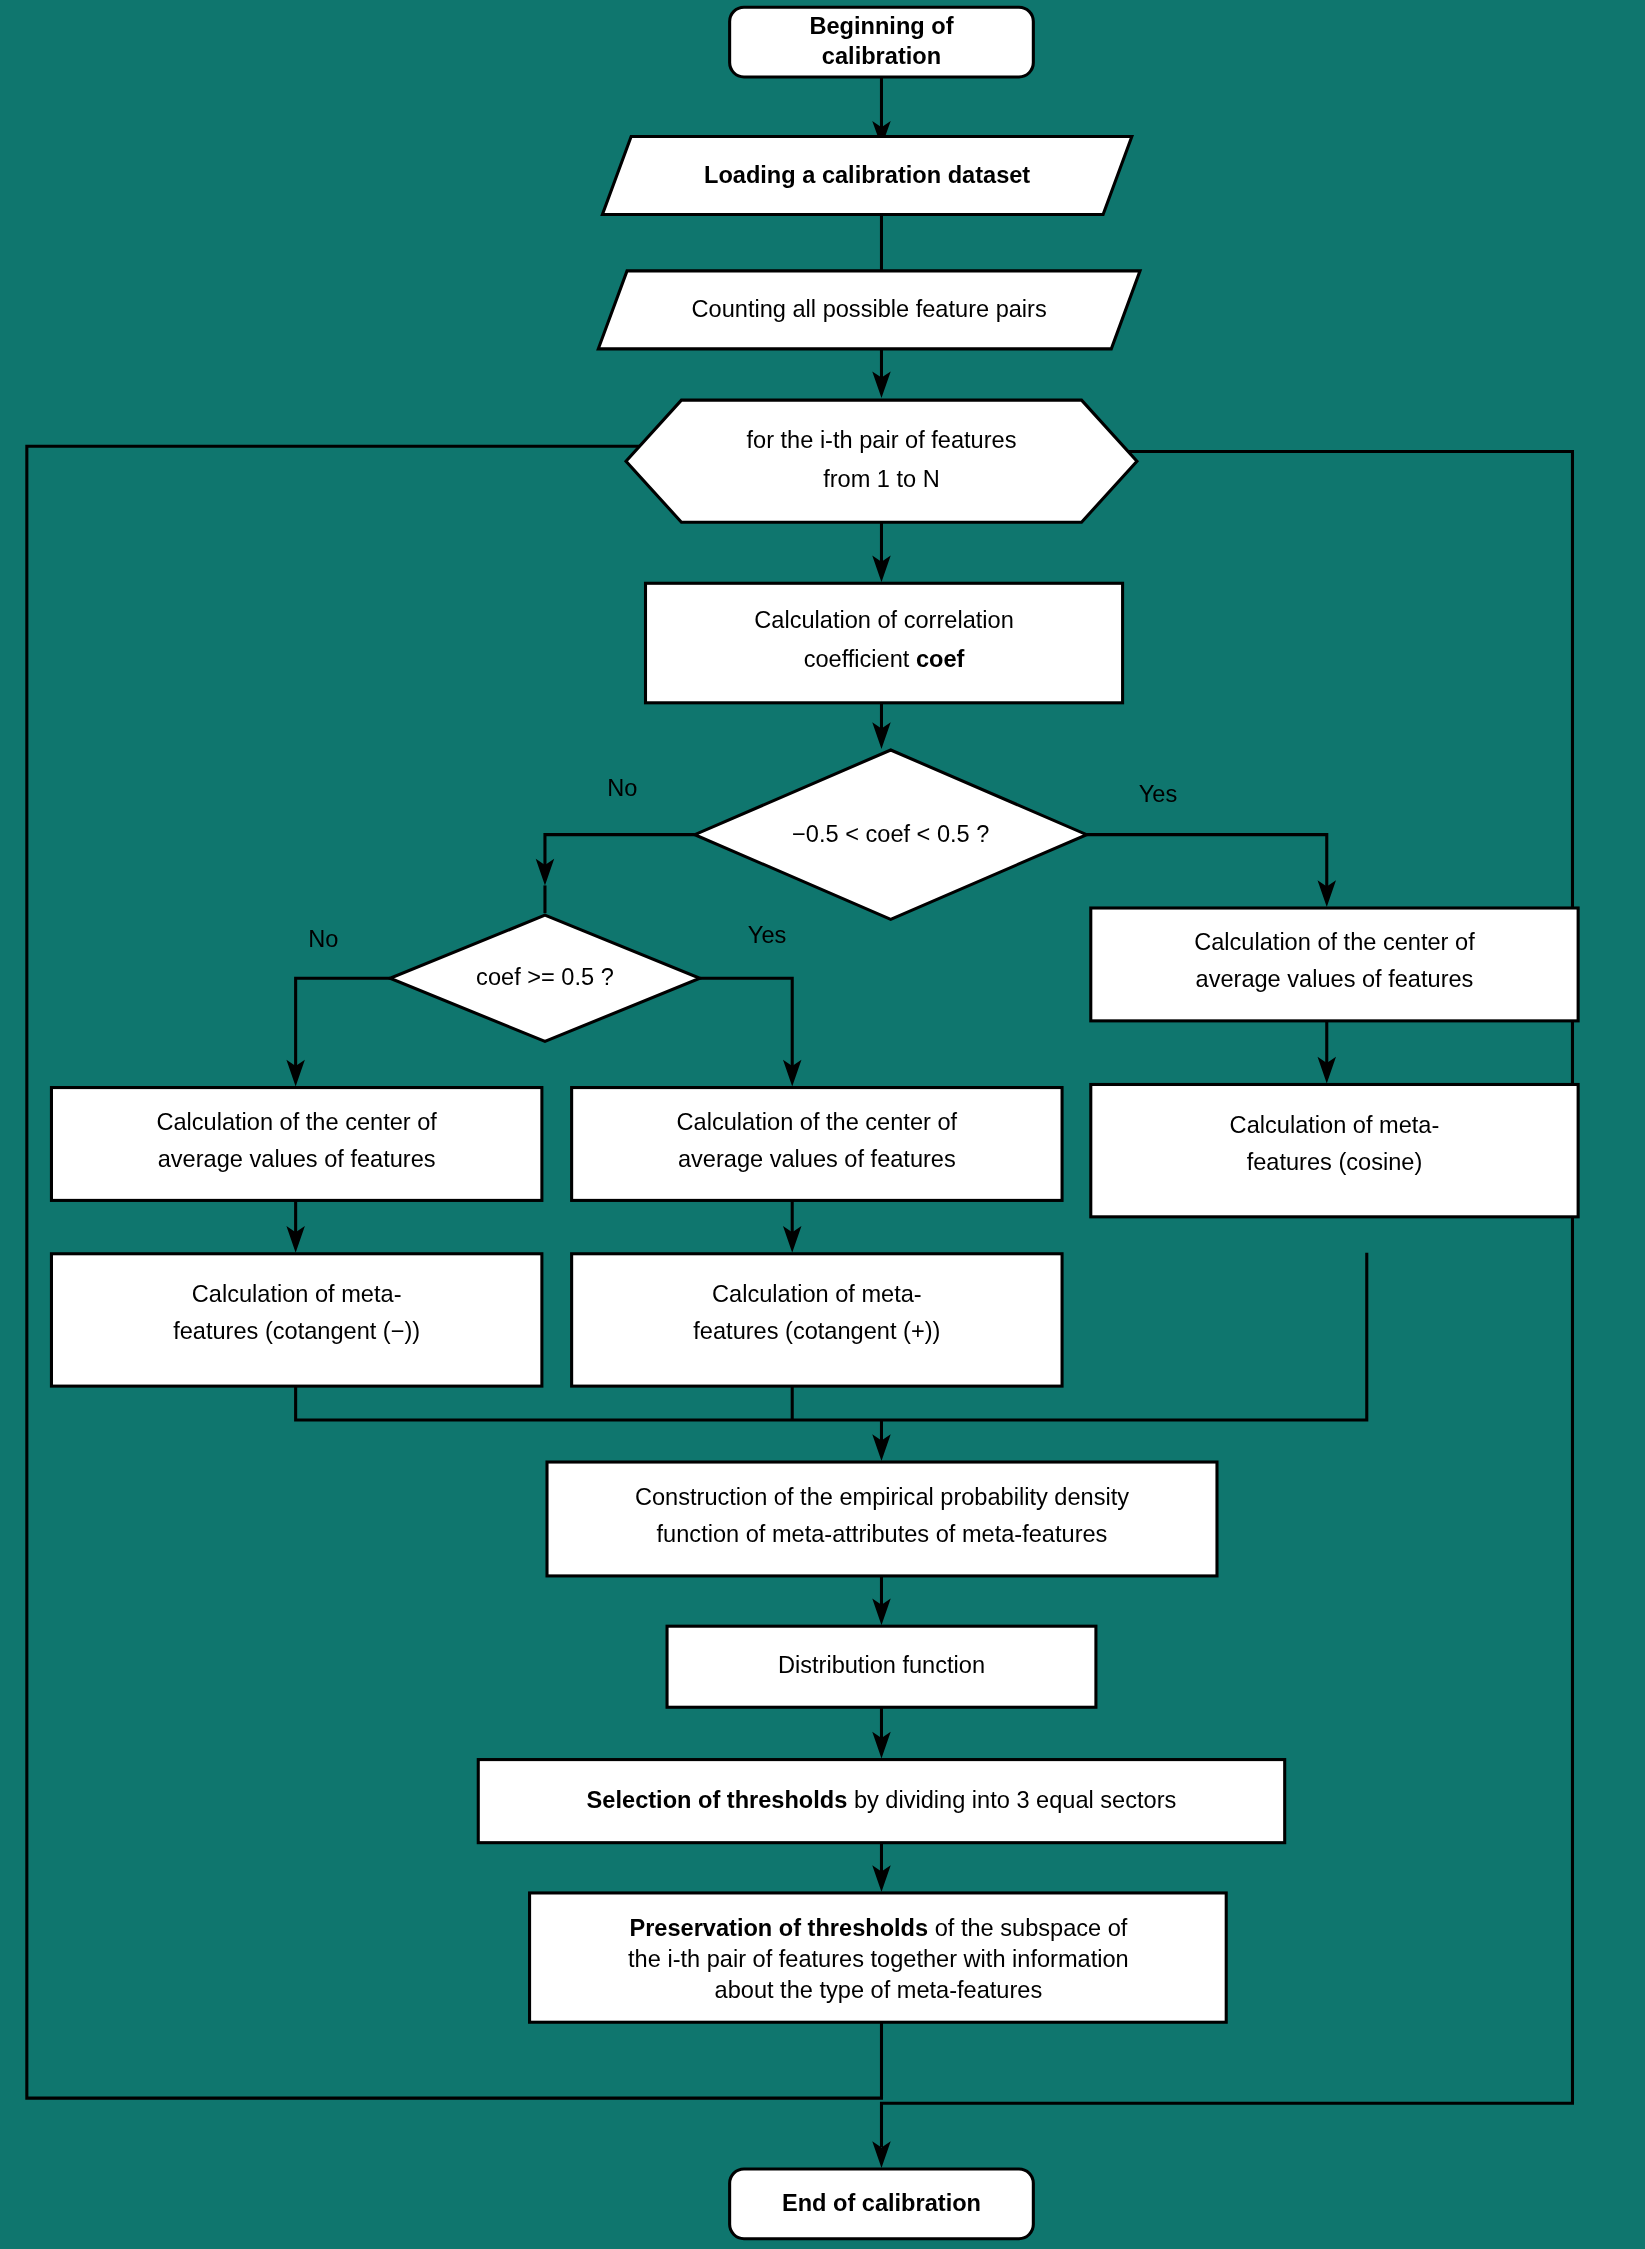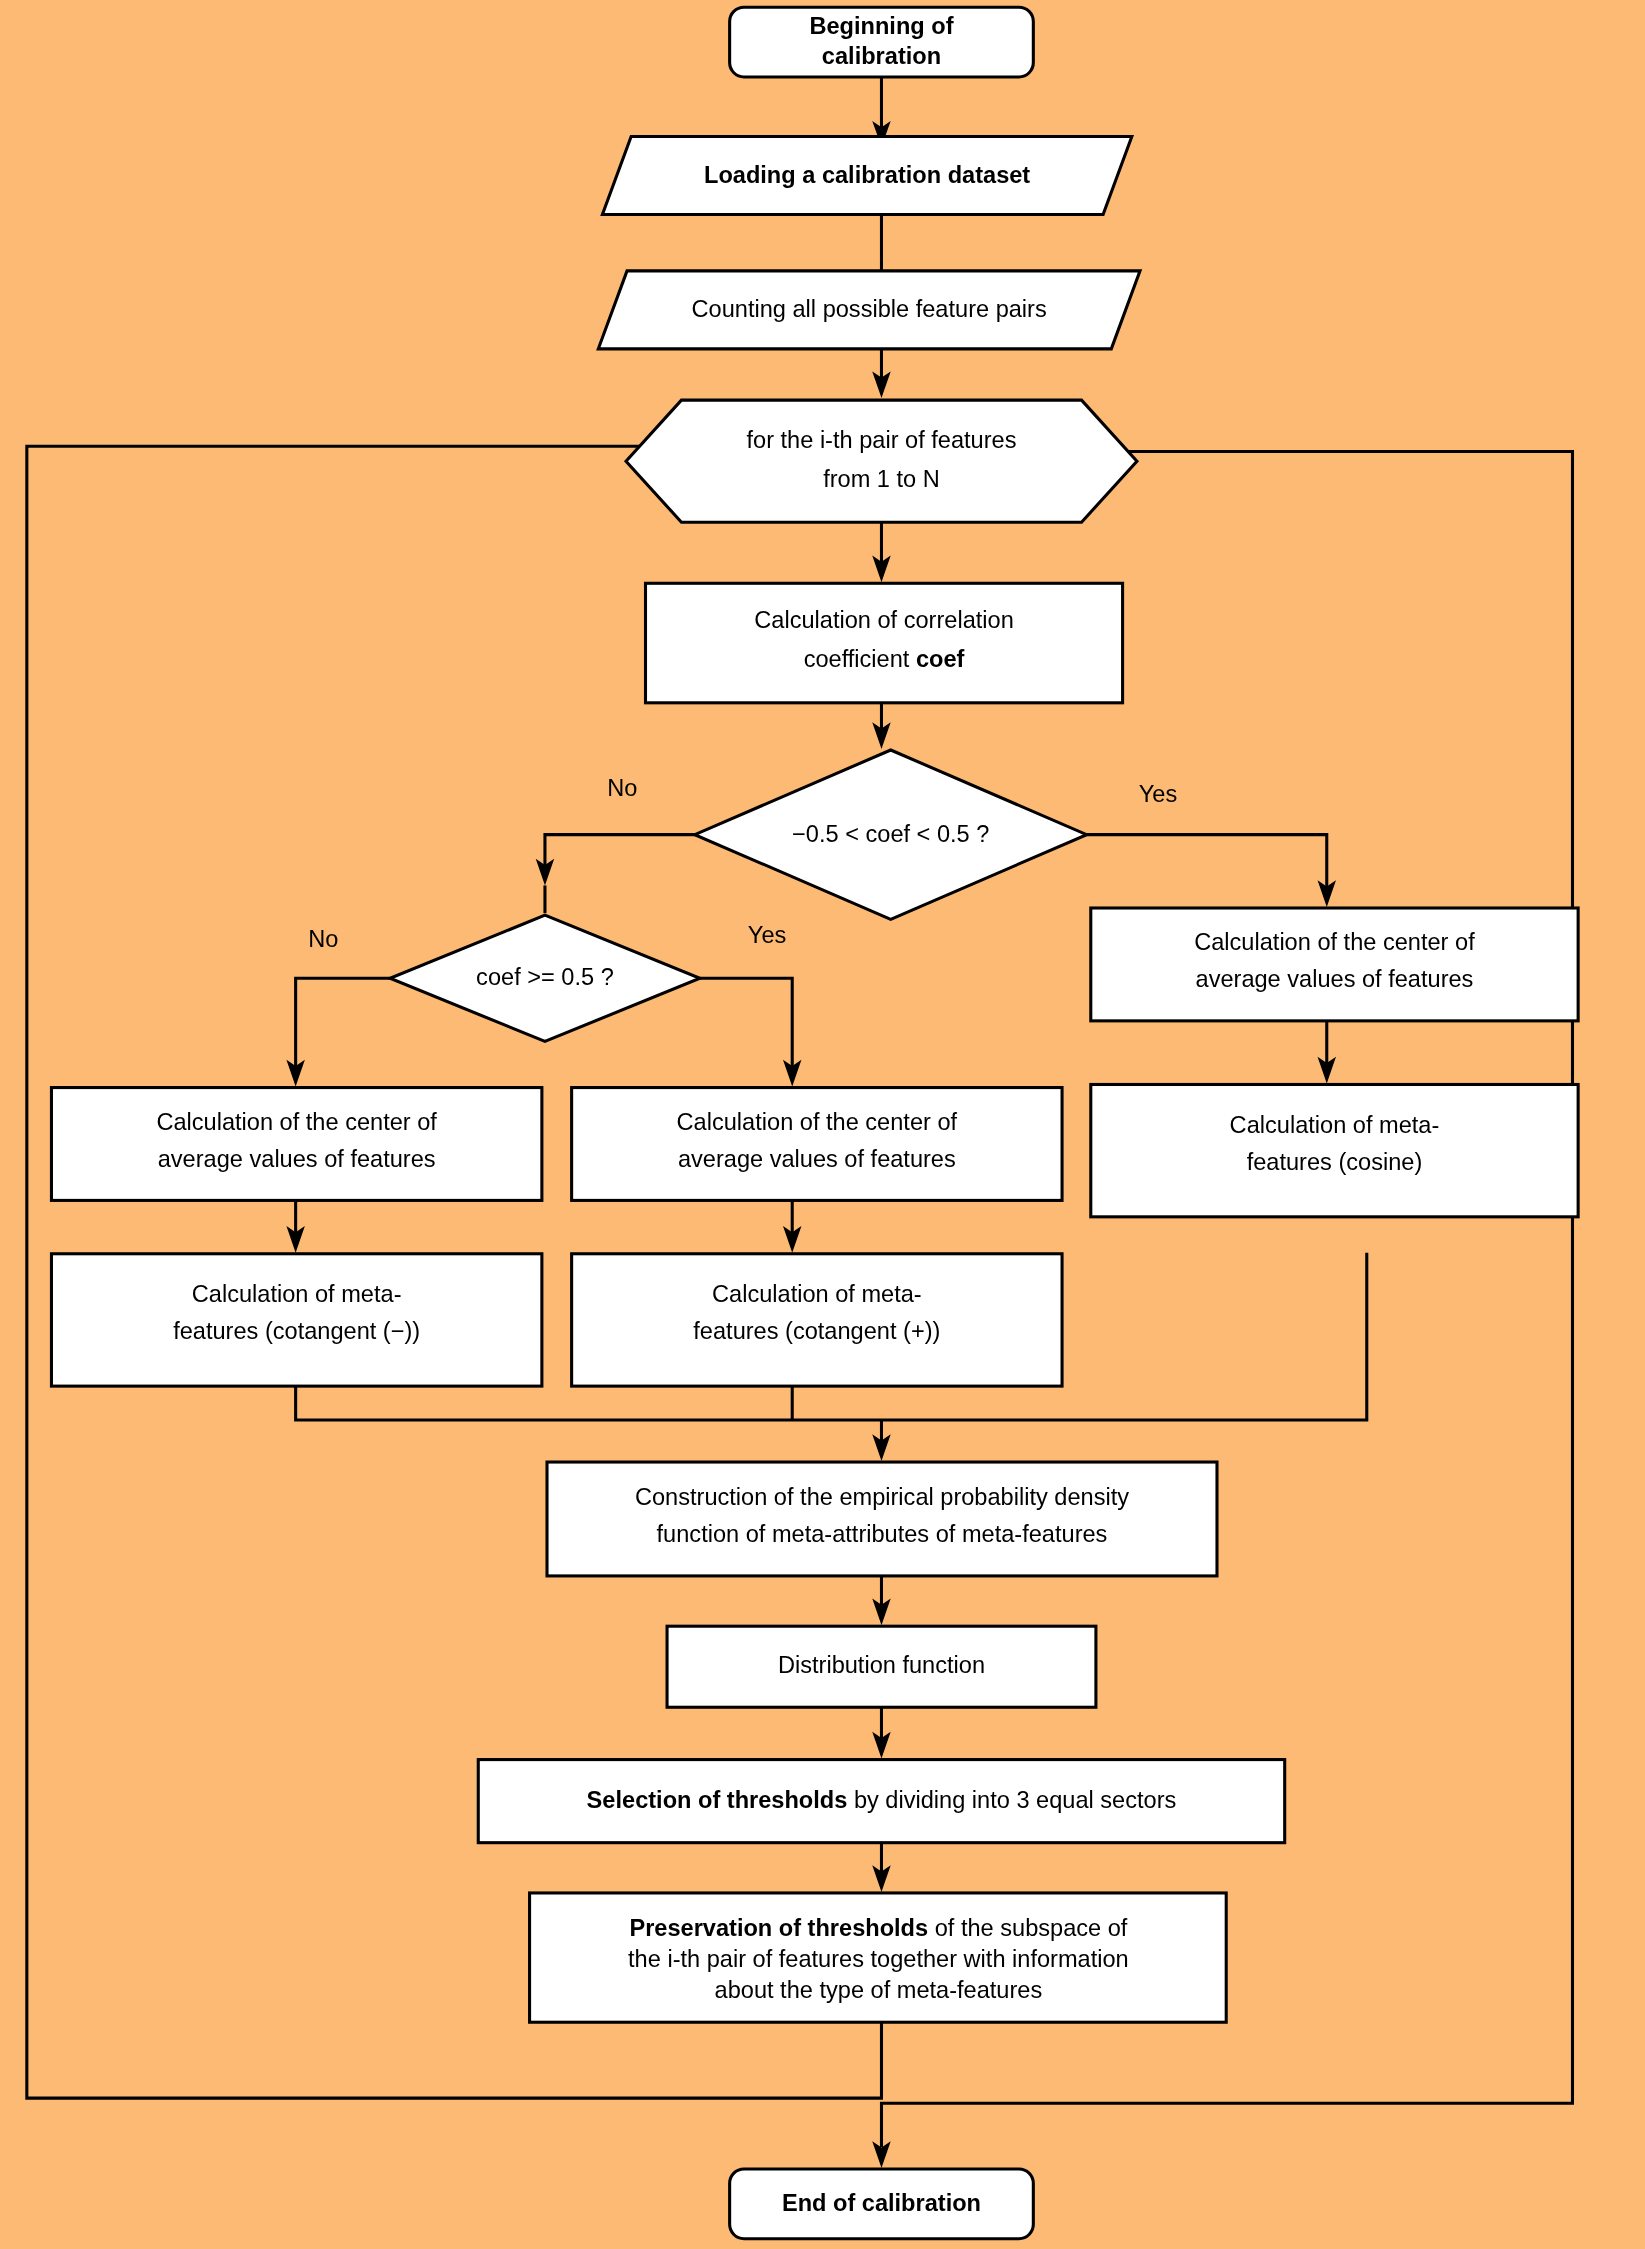--- a/index.html
+++ b/index.html
@@ -4,21 +4,21 @@
 <style>
   html, body {
     margin: 0;
     padding: 0;
     background: #ffffff;
   }
   #chart-root {
     position: relative;
     width: 1646px;
     height: 2250px;
-    background: #fdba74;
+    background: #0f766e;
     font-family: "Liberation Sans", sans-serif;
     text-align: center;
   }
   svg.flow {
     display: block;
     width: 1646px;
     height: 2250px;
   }
   .shape {
     fill: #ffffff;

